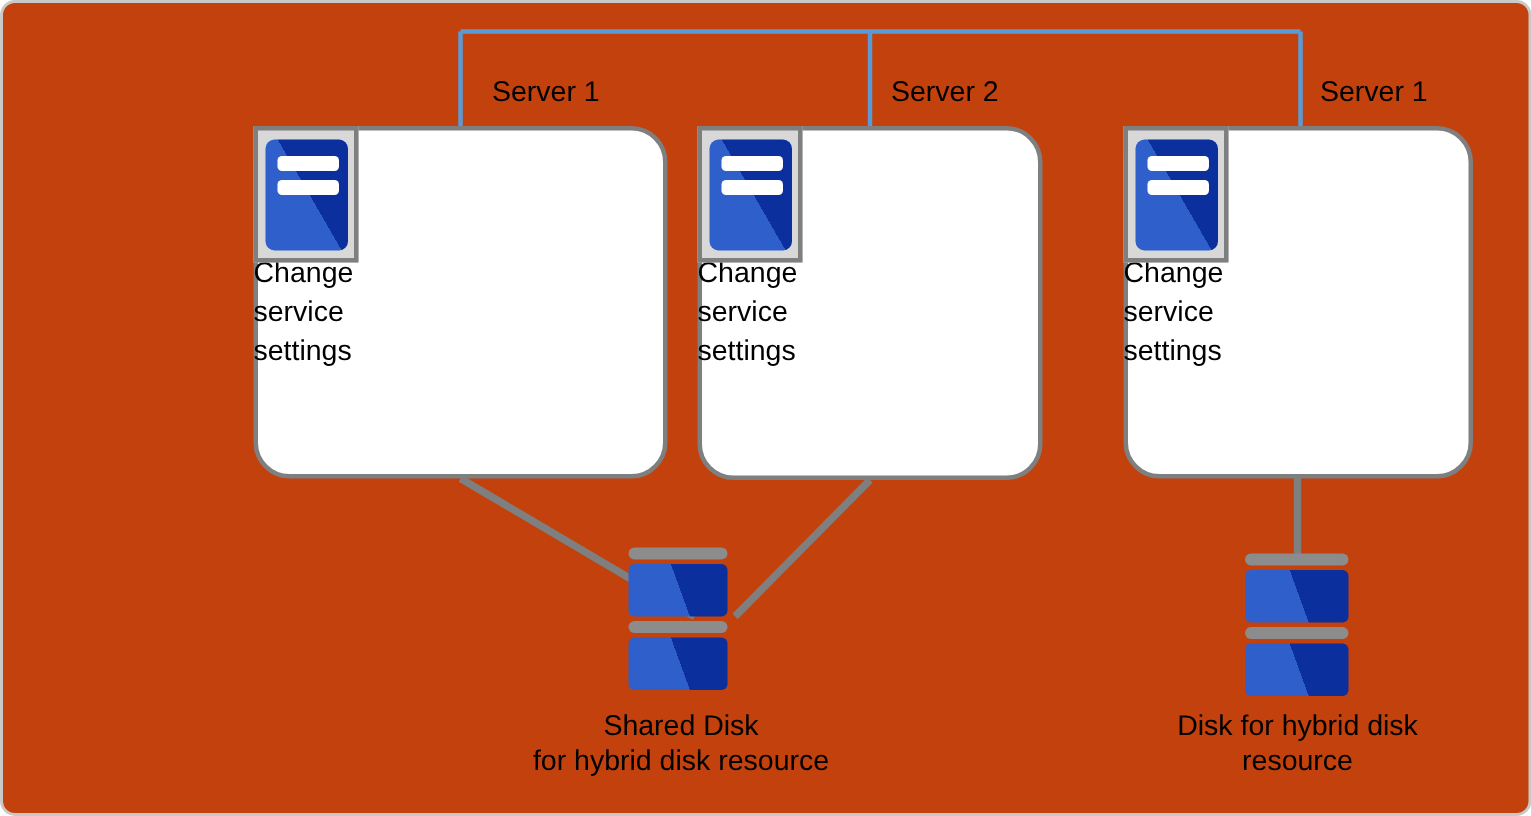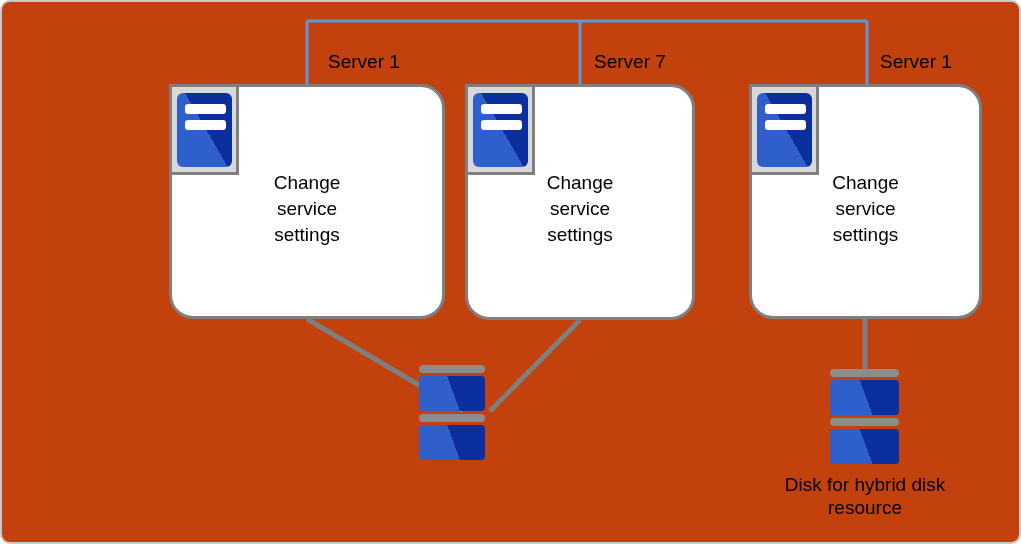--- a/index.html
+++ b/index.html
@@ -23,21 +23,20 @@
   .box{
     position:absolute;z-index:1;
     background:#ffffff;
     border:3px solid #7f7f7f;
     border-radius:24px;
     box-sizing:border-box;
   }
   .box-text{
     position:absolute;z-index:2;
     font-size:19px;line-height:26px;
-    text-align:center;
     white-space:pre-line;
   }
   .srv-icon{
     position:absolute;z-index:4;
     width:70px;height:91px;
     background:#d8d8d8;
     border:3px solid #7f7f7f;
     box-sizing:border-box;
   }
   .srv-face{
@@ -83,21 +82,21 @@
     <line x1="305" y1="19" x2="305" y2="82" stroke="#5B9BD5" stroke-width="3"></line>
     <line x1="578" y1="19" x2="578" y2="82" stroke="#5B9BD5" stroke-width="3"></line>
     <line x1="865" y1="19" x2="865" y2="83" stroke="#5B9BD5" stroke-width="3"></line>
 
     <line x1="305" y1="317" x2="461" y2="409" stroke="#7F7F7F" stroke-width="5"></line>
     <line x1="578" y1="318" x2="488" y2="409" stroke="#7F7F7F" stroke-width="5"></line>
     <line x1="863" y1="316" x2="863" y2="368" stroke="#7F7F7F" stroke-width="5"></line>
   </svg>
 
   <div class="server-label" style="left:326px;top:50px;">Server 1</div>
-  <div class="server-label" style="left:592px;top:50px;">Server 7</div>
+  <div class="server-label" style="left:592px;top:50px;">Server 2</div>
   <div class="server-label" style="left:878px;top:50px;">Server 1</div>
 
   <div class="box" style="left:167px;top:82px;width:276px;height:235px;"></div>
   <div class="srv-icon" style="left:167px;top:82px;">
     <div class="srv-face">
       <div class="srv-slot s1"></div>
       <div class="srv-slot s2"></div>
     </div>
   </div>
   <div class="box-text" style="left:167px;top:168px;width:276px;">Change
@@ -133,16 +132,18 @@
     <div class="disk-body"></div>
   </div>
 
   <div class="disk" style="left:828px;top:367px;width:69px;">
     <div class="disk-cap"></div>
     <div class="disk-body"></div>
     <div class="disk-cap"></div>
     <div class="disk-body"></div>
   </div>
 
+  <div class="disk-label" style="left:292px;top:471px;">Shared Disk
+for hybrid disk resource</div>
   <div class="disk-label" style="left:703px;top:471px;">Disk for hybrid disk
 resource</div>
 
 </div>
 
 </body></html>

